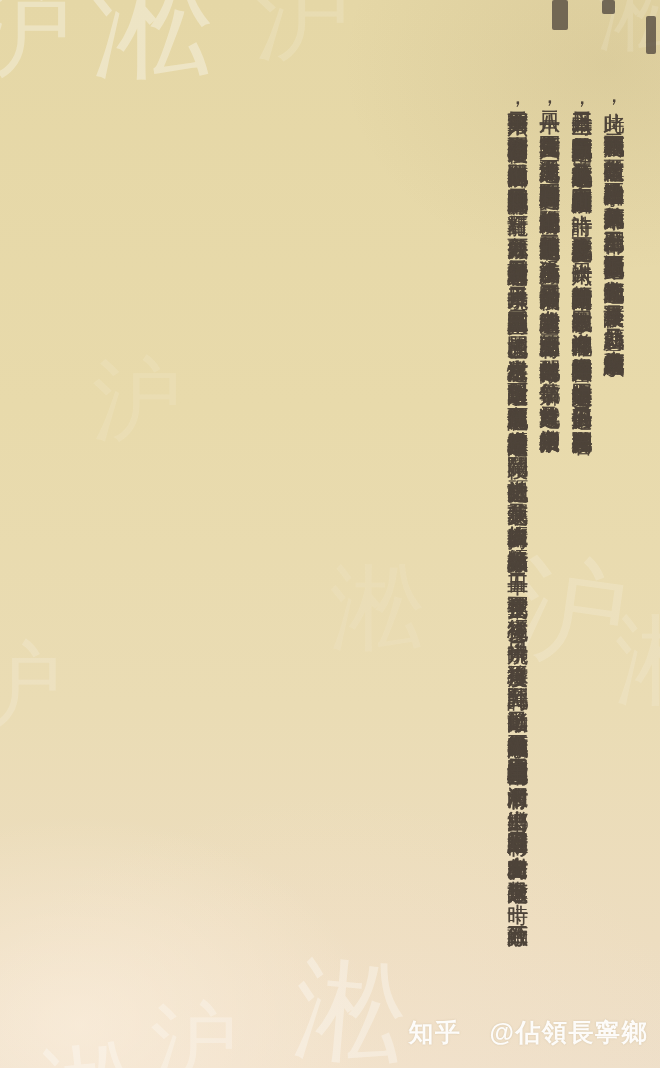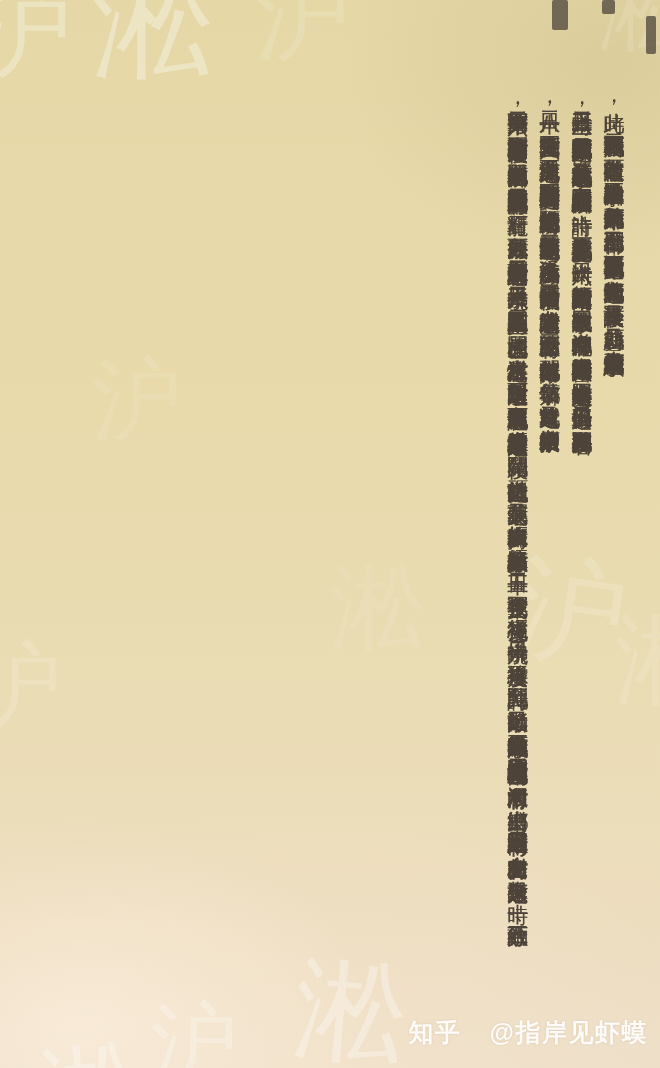--- a/index.html
+++ b/index.html
@@ -72,16 +72,16 @@
     </div>
 
   <div class="text-block">
     <p>此時，我第二十九軍於桂西戰鬥，擊破當面之敵後，正沿黔桂公路向柳州追擊，其第一六九師及預備第十一師，已分別進至三都街、洛滿圩以西地區（參照插圖第七），第九十一師尚在金城江附近，於是該軍長奉令後，乃就原態勢，令第一六九師及預備第十一師繼續攻擊。</p>
     <p>六月二十三日三時，第一六九師以第五零七團及第五零六團之一部，分向板江及三都以北各地之敵攻擊，第五零五團由大榮村繼續逐次向柳州推進。十一時許，先後攻下板江及三都以北之據點多處。次日十六時，該師突擊隊曾潛入柳州火車南站，因被敵包圍攻擊，遂向柳江北岸轉移，進襲柳州機場之第五零六團第二營，亦因中途與優勢之敵遭遇，於二十五日仍行退回，戰鬥遂在柳州外圍膠着。</p>
     <p>二十八日，第五零六團首先攻佔六道，進至猴子山南北之線，第五零五團隨亦進佔柳州西約六公里之長貴村。此際預備第十一師沿黔桂鐵路前進，其第三十二團已佔領洛滿以北之梧山、洛小及猛虎山各據點，第三十三團於二十六日進佔大浦後，繼向沙浦之敵攻擊，第三十一團主力亦已進至同村，其一部配合當地自衛隊，佔領長寧鄉，及其對岸之冷飯屯，續向柳州挺進搜索中。</p>
     <p>第二方面軍第四十六軍，於奉到協力第三方面軍會同攻佔柳州之命令後，即以第一七五師北向柳州挺進，該師除以第五二四團之一營配置於廉潔村，對石龍圩、象縣方面警戒外，主力則於六月二十二日在百朋及甘村附近集結。六月二十三日拂曉，以第五二三團及第五二五團主力，展開於岜模山、永村迄懷洪村之線，對百朋附近之敵攻擊，一部向百朋以東及東北地區設伏，準備邀擊經通雙橋撤退及增援之敵，戰鬥開始後，由於敵之頑強抵抗，及我彈藥缺乏，故經多次衝鋒肉搏，經將大烏山敵據點佔領。二十五日，我空軍空投彈藥，經獲補充後，二十六日拂曉，全線再度猛攻，戰鬥至九時許，敵已漸動搖。第一七五師師長爲徹底殲滅敵人，遂令第五二四團由官塘經林根村（岜蟆正南約三公里）、泗浪村向江中村、樂山鄉進出，第五二五團經南陽村、支山村向堯安村進出，夾擊撤退之敵。十一時，敵約五百餘</p>
   </div>
 
   <div class="credit">
-    <span class="brand">知乎</span><span class="author">@指岸见虾蟆</span>
+    <span class="brand">知乎</span><span class="author">@佔領長寧鄉</span>
   </div>
 
 </div>
 
 </body></html>

